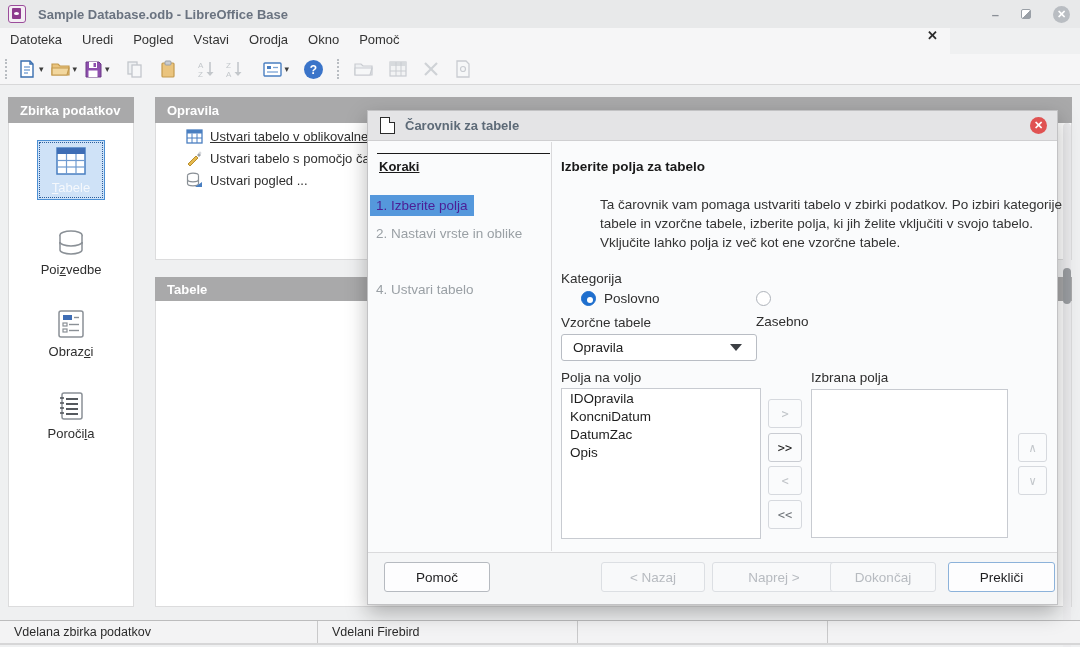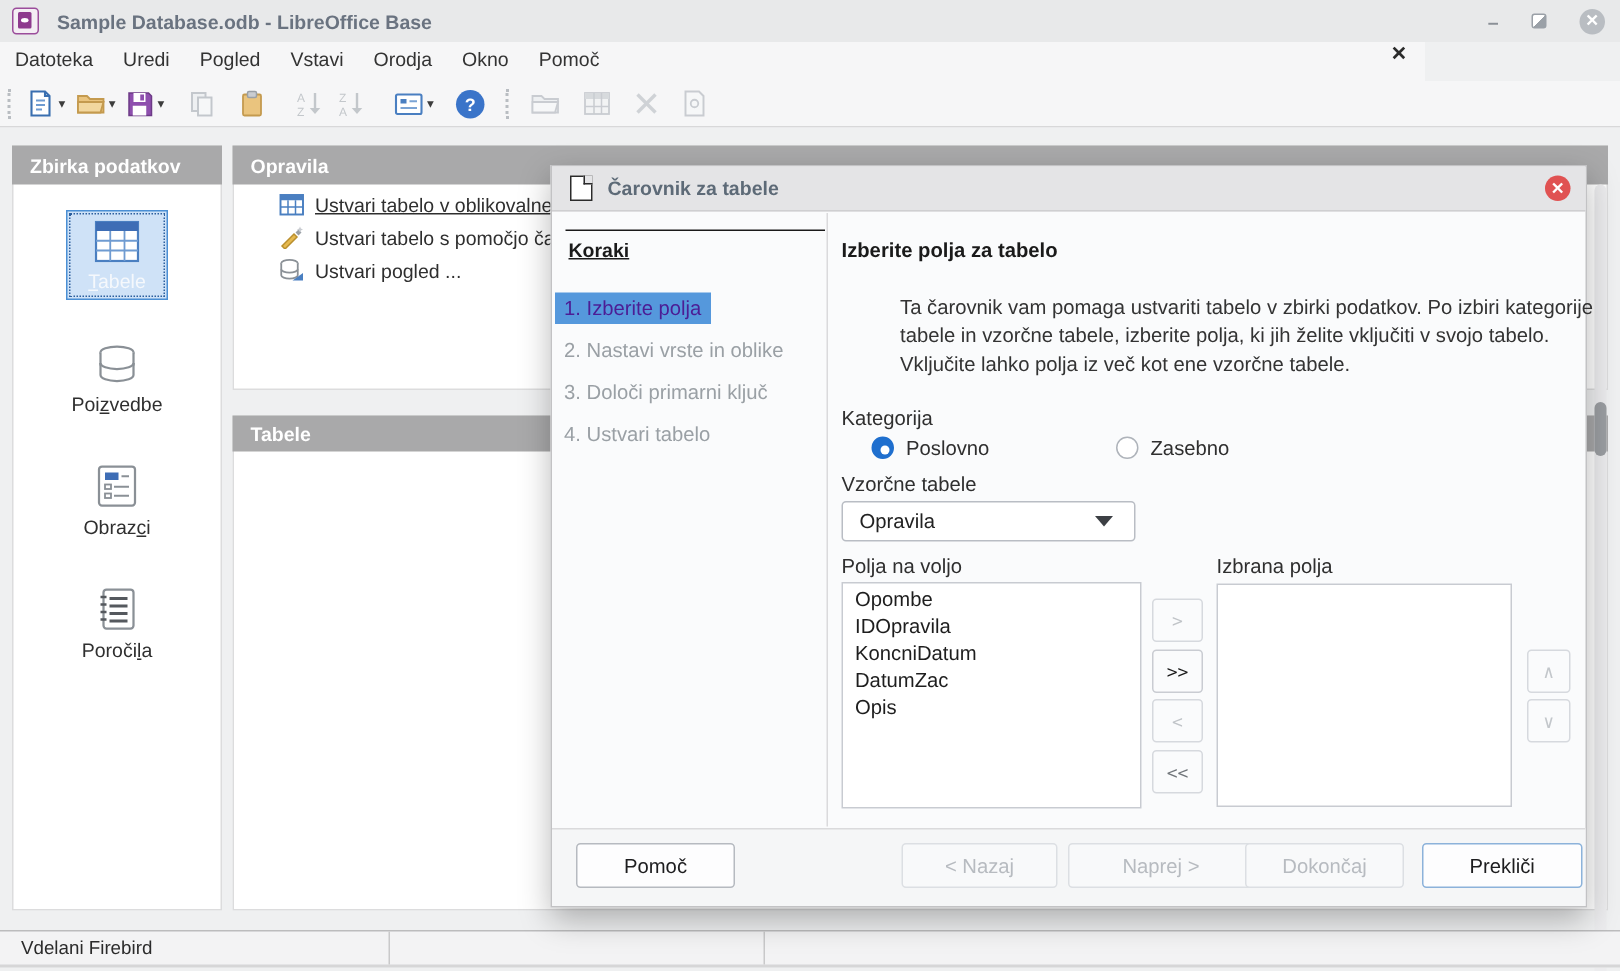--- a/index.html
+++ b/index.html
@@ -26,21 +26,21 @@
   
   .toolbar { position:absolute; top:54px; left:0; width:1080px; height:31px; background:#f6f6f7; border-bottom:1px solid #d8d8d9; display:flex; align-items:center; }
   .grip { width:5px; height:20px; margin:0 4px 0 5px; border-left:2px dotted #b9bdc2; }
   .tbtn { height:26px; display:flex; align-items:center; padding:0 3px; border-radius:2px; }
   .tbtn svg { display:block; }
   .dd { font-size:9px; color:#3c3c3c; margin-left:2px; }
 
   
   .main { position:absolute; top:85px; left:0; width:1080px; height:535px; background:#eff0f1; }
   .panel-header { background:#a9a9aa; color:#fff; font-weight:bold; font-size:13px; display:flex; align-items:center; padding-left:12px; }
-  .sidebar { position:absolute; left:8px; top:12px; width:140px; height:510px; background:#fff; border:1px solid #dcdcdd; }
+  .sidebar { position:absolute; left:8px; top:12px; width:126px; height:510px; background:#fff; border:1px solid #dcdcdd; }
   .sidebar .panel-header { height:26px; margin:-1px -1px 0 -1px; }
   .side-item { display:flex; flex-direction:column; align-items:center; cursor:default; }
   .side-item .sel-box { display:flex; flex-direction:column; align-items:center; padding:6px 14px 4px; border:1px solid transparent; }
   .side-item.selected .sel-box { background:#cfe2f7; border:1px solid #4b8fd4; outline:1px dotted #2c5f9e; outline-offset:-3px; }
   .side-label { font-size:13px; color:#2f2f2f; margin-top:5px; }
   .side-item.selected .side-label { color:#f5f8fc; }
   .accel { text-decoration:underline; }
 
   .tasks-panel { position:absolute; left:155px; top:12px; width:917px; height:163px; background:#fff; border:1px solid #dcdcdd; }
   .tasks-panel .panel-header { height:26px; margin:-1px -1px 0 -1px; }
@@ -347,65 +347,64 @@
     <div class="tables-panel">
       <div class="panel-header">Tabele</div>
     </div>
 
     <div class="vscroll-track">
       <div class="vscroll-thumb"></div>
     </div>
   </div>
 
   <div class="statusbar">
+    <div class="status-cell c1">Vdelana zbirka podatkov</div>
     <div class="status-cell c2">Vdelani Firebird</div>
     <div class="status-cell c3"></div>
     <div class="status-cell c4"></div>
   </div>
 
   <div class="dialog">
     <div class="dlg-titlebar">
       <div class="dlg-doc-icon"></div>
       <span class="dlg-title">Čarovnik za tabele</span>
       <span class="dlg-close">✕</span>
     </div>
 
     <div class="roadmap-line"></div>
     <div class="roadmap-title">Koraki</div>
     <div class="step active" style="top:84px">1. Izberite polja</div>
     <div class="step" style="top:112px">2. Nastavi vrste in oblike</div>
-    <div class="step" style="top:140px">3. Določi primarni ključ</div>
     <div class="step" style="top:168px">4. Ustvari tabelo</div>
     <div class="dlg-vsep"></div>
 
     <div class="dlg-heading">Izberite polja za tabelo</div>
     <div class="dlg-desc">Ta čarovnik vam pomaga ustvariti tabelo v zbirki podatkov. Po izbiri kategorije tabele in vzorčne tabele, izberite polja, ki jih želite vključiti v svojo tabelo. Vključite lahko polja iz več kot ene vzorčne tabele.</div>
 
     <div class="lbl" style="left:193px; top:160px;">Kategorija</div>
 
     <div class="radio-row" style="left:213px; top:180px;">
       <span class="radio checked"></span>
       <span class="radio-label">Poslovno</span>
     </div>
-    <div class="radio-row" style="left:376px; top:180px;">
+    <div class="radio-row" style="left:388px; top:180px;flex-direction:column;">
       <span class="radio"></span>
       <span class="radio-label">Zasebno</span>
     </div>
 
     <div class="lbl" style="left:193px; top:204px;">Vzorčne tabele</div>
     <div class="combo">
       <span class="combo-value">Opravila</span>
       <span class="combo-arrow"></span>
     </div>
 
     <div class="lbl" style="left:193px; top:259px;">Polja na voljo</div>
     <div class="lbl" style="left:443px; top:259px;">Izbrana polja</div>
 
     <div class="listbox avail">
-      <div class="list-item" style="padding-top:3px">Opombe</div>
       <div class="list-item">IDOpravila</div>
       <div class="list-item">KoncniDatum</div>
       <div class="list-item">DatumZac</div>
       <div class="list-item">Opis</div>
     </div>
     <div class="listbox chosen"></div>
 
     <div class="sqbtn mv dis" style="top:288px">&gt;</div>
     <div class="sqbtn mv en" style="top:322px">&gt;&gt;</div>
     <div class="sqbtn mv dis" style="top:355px">&lt;</div>

